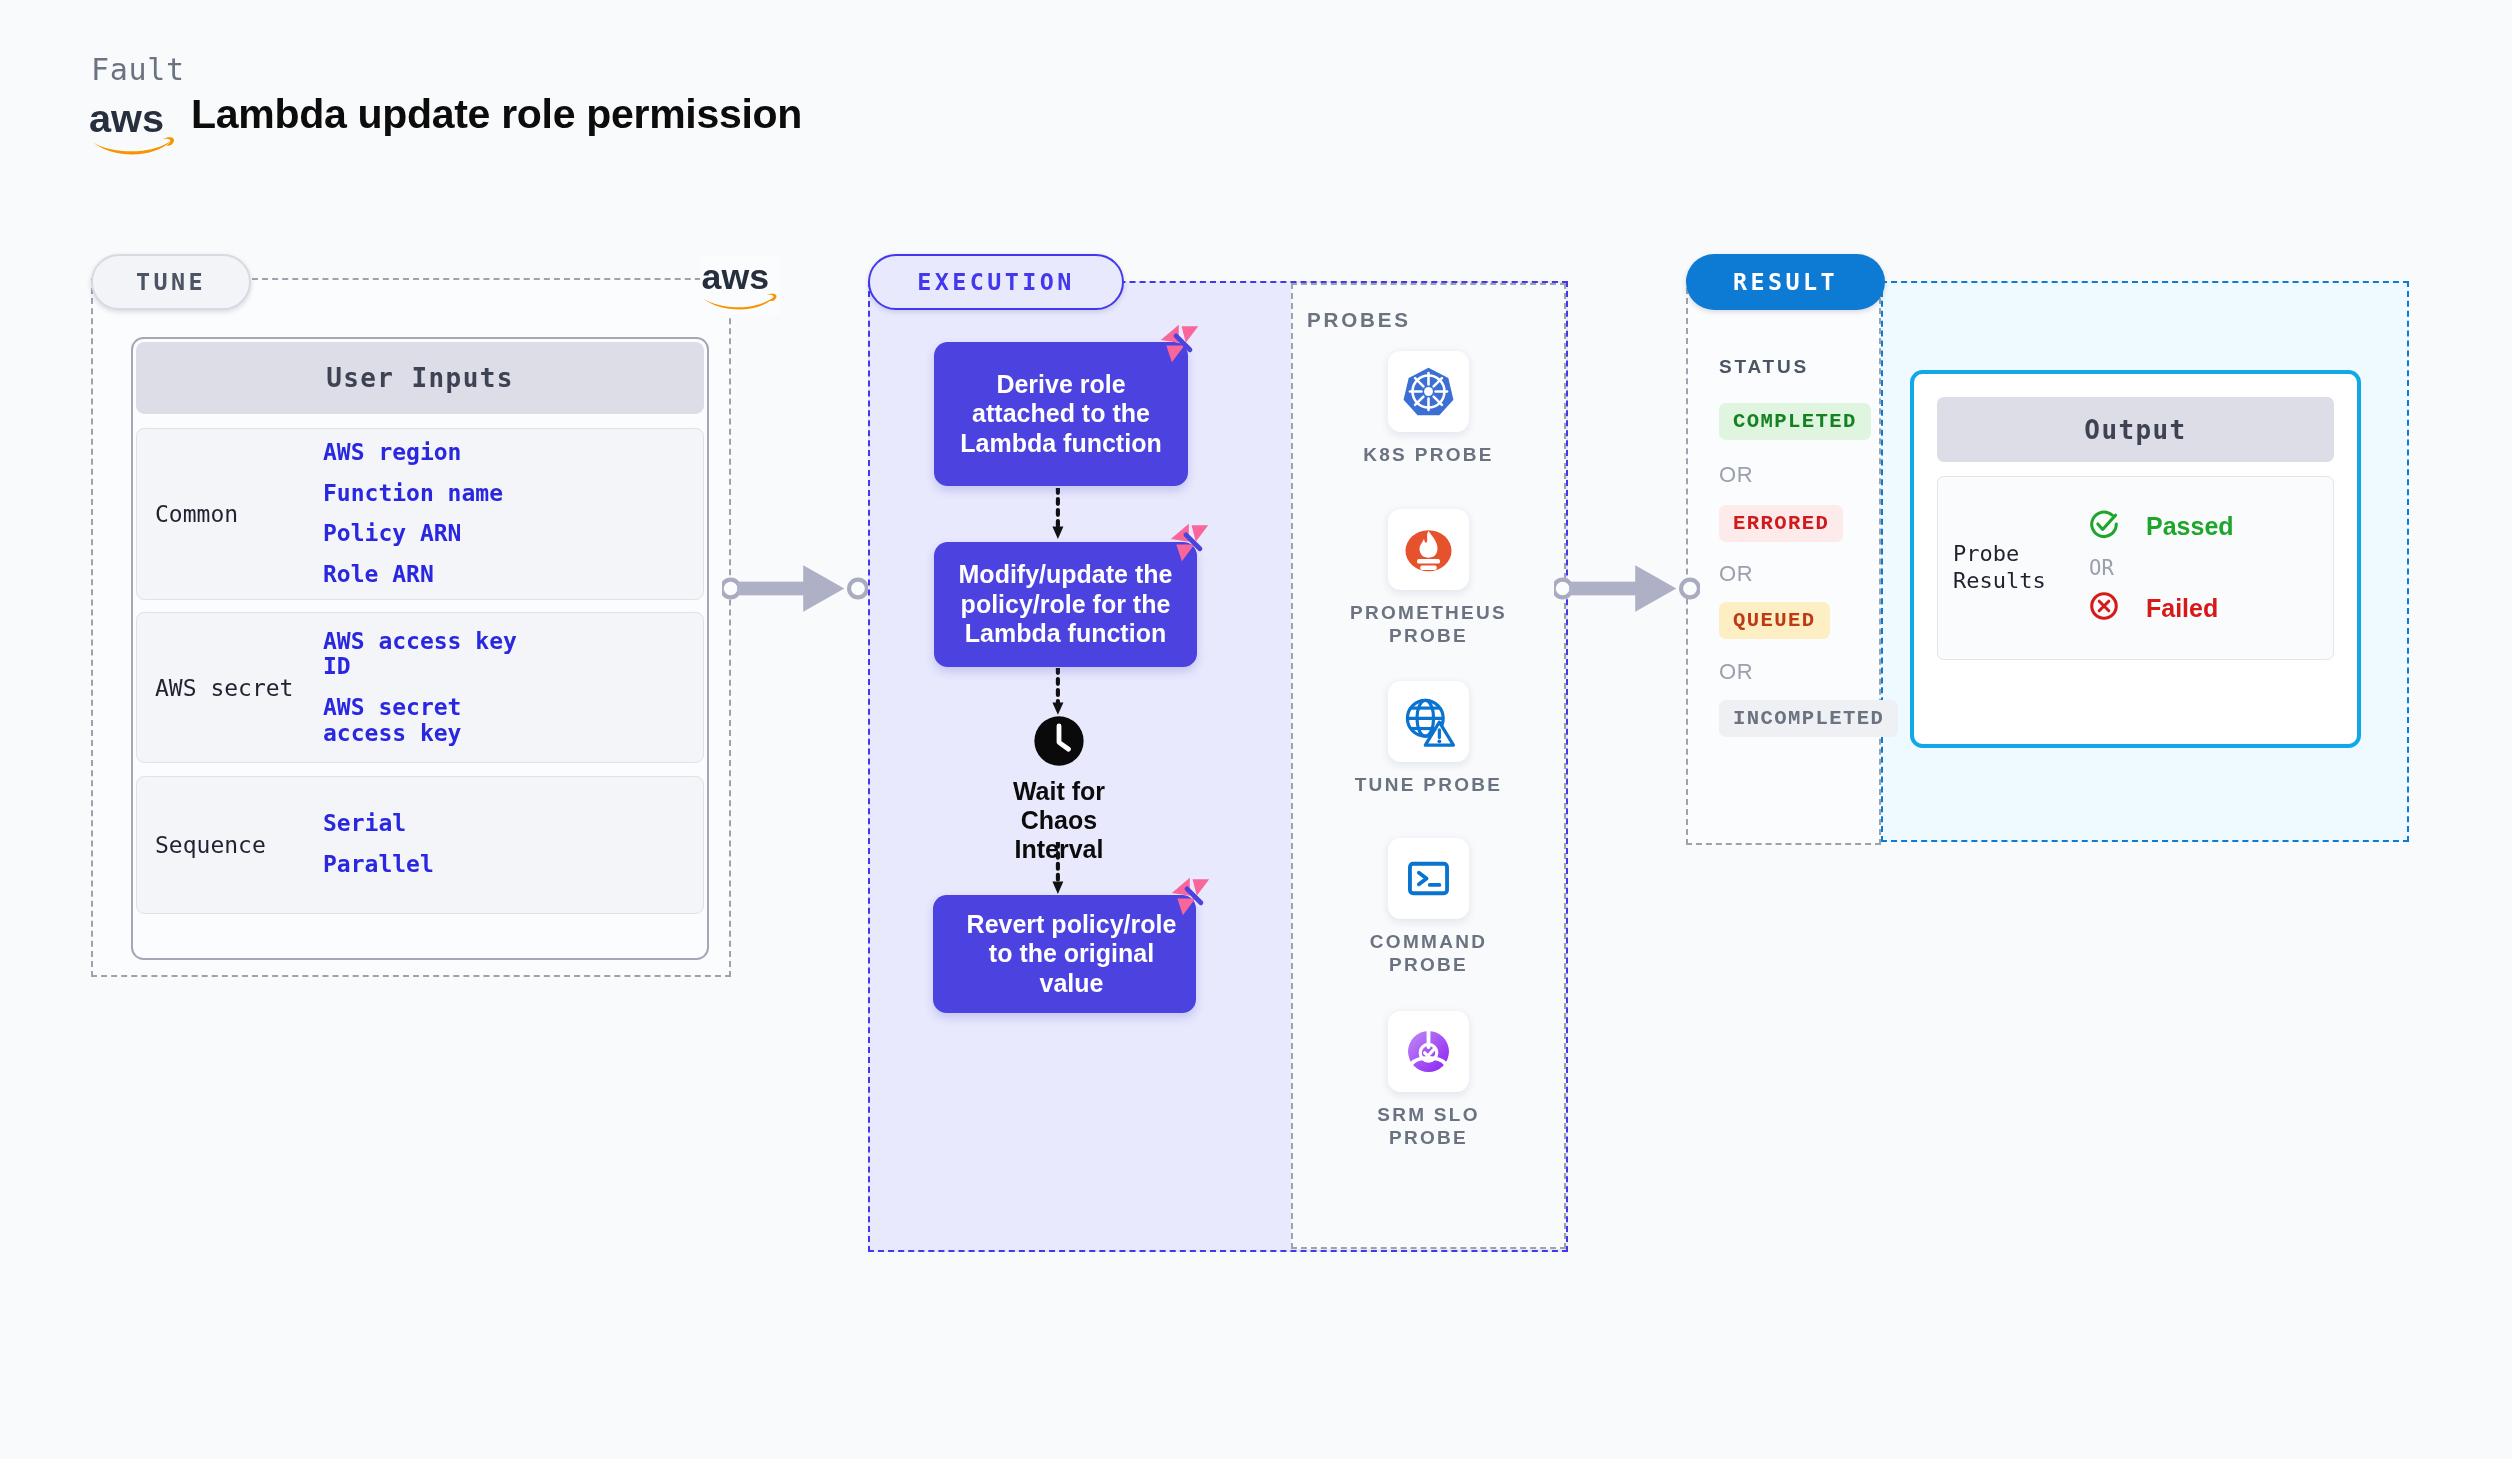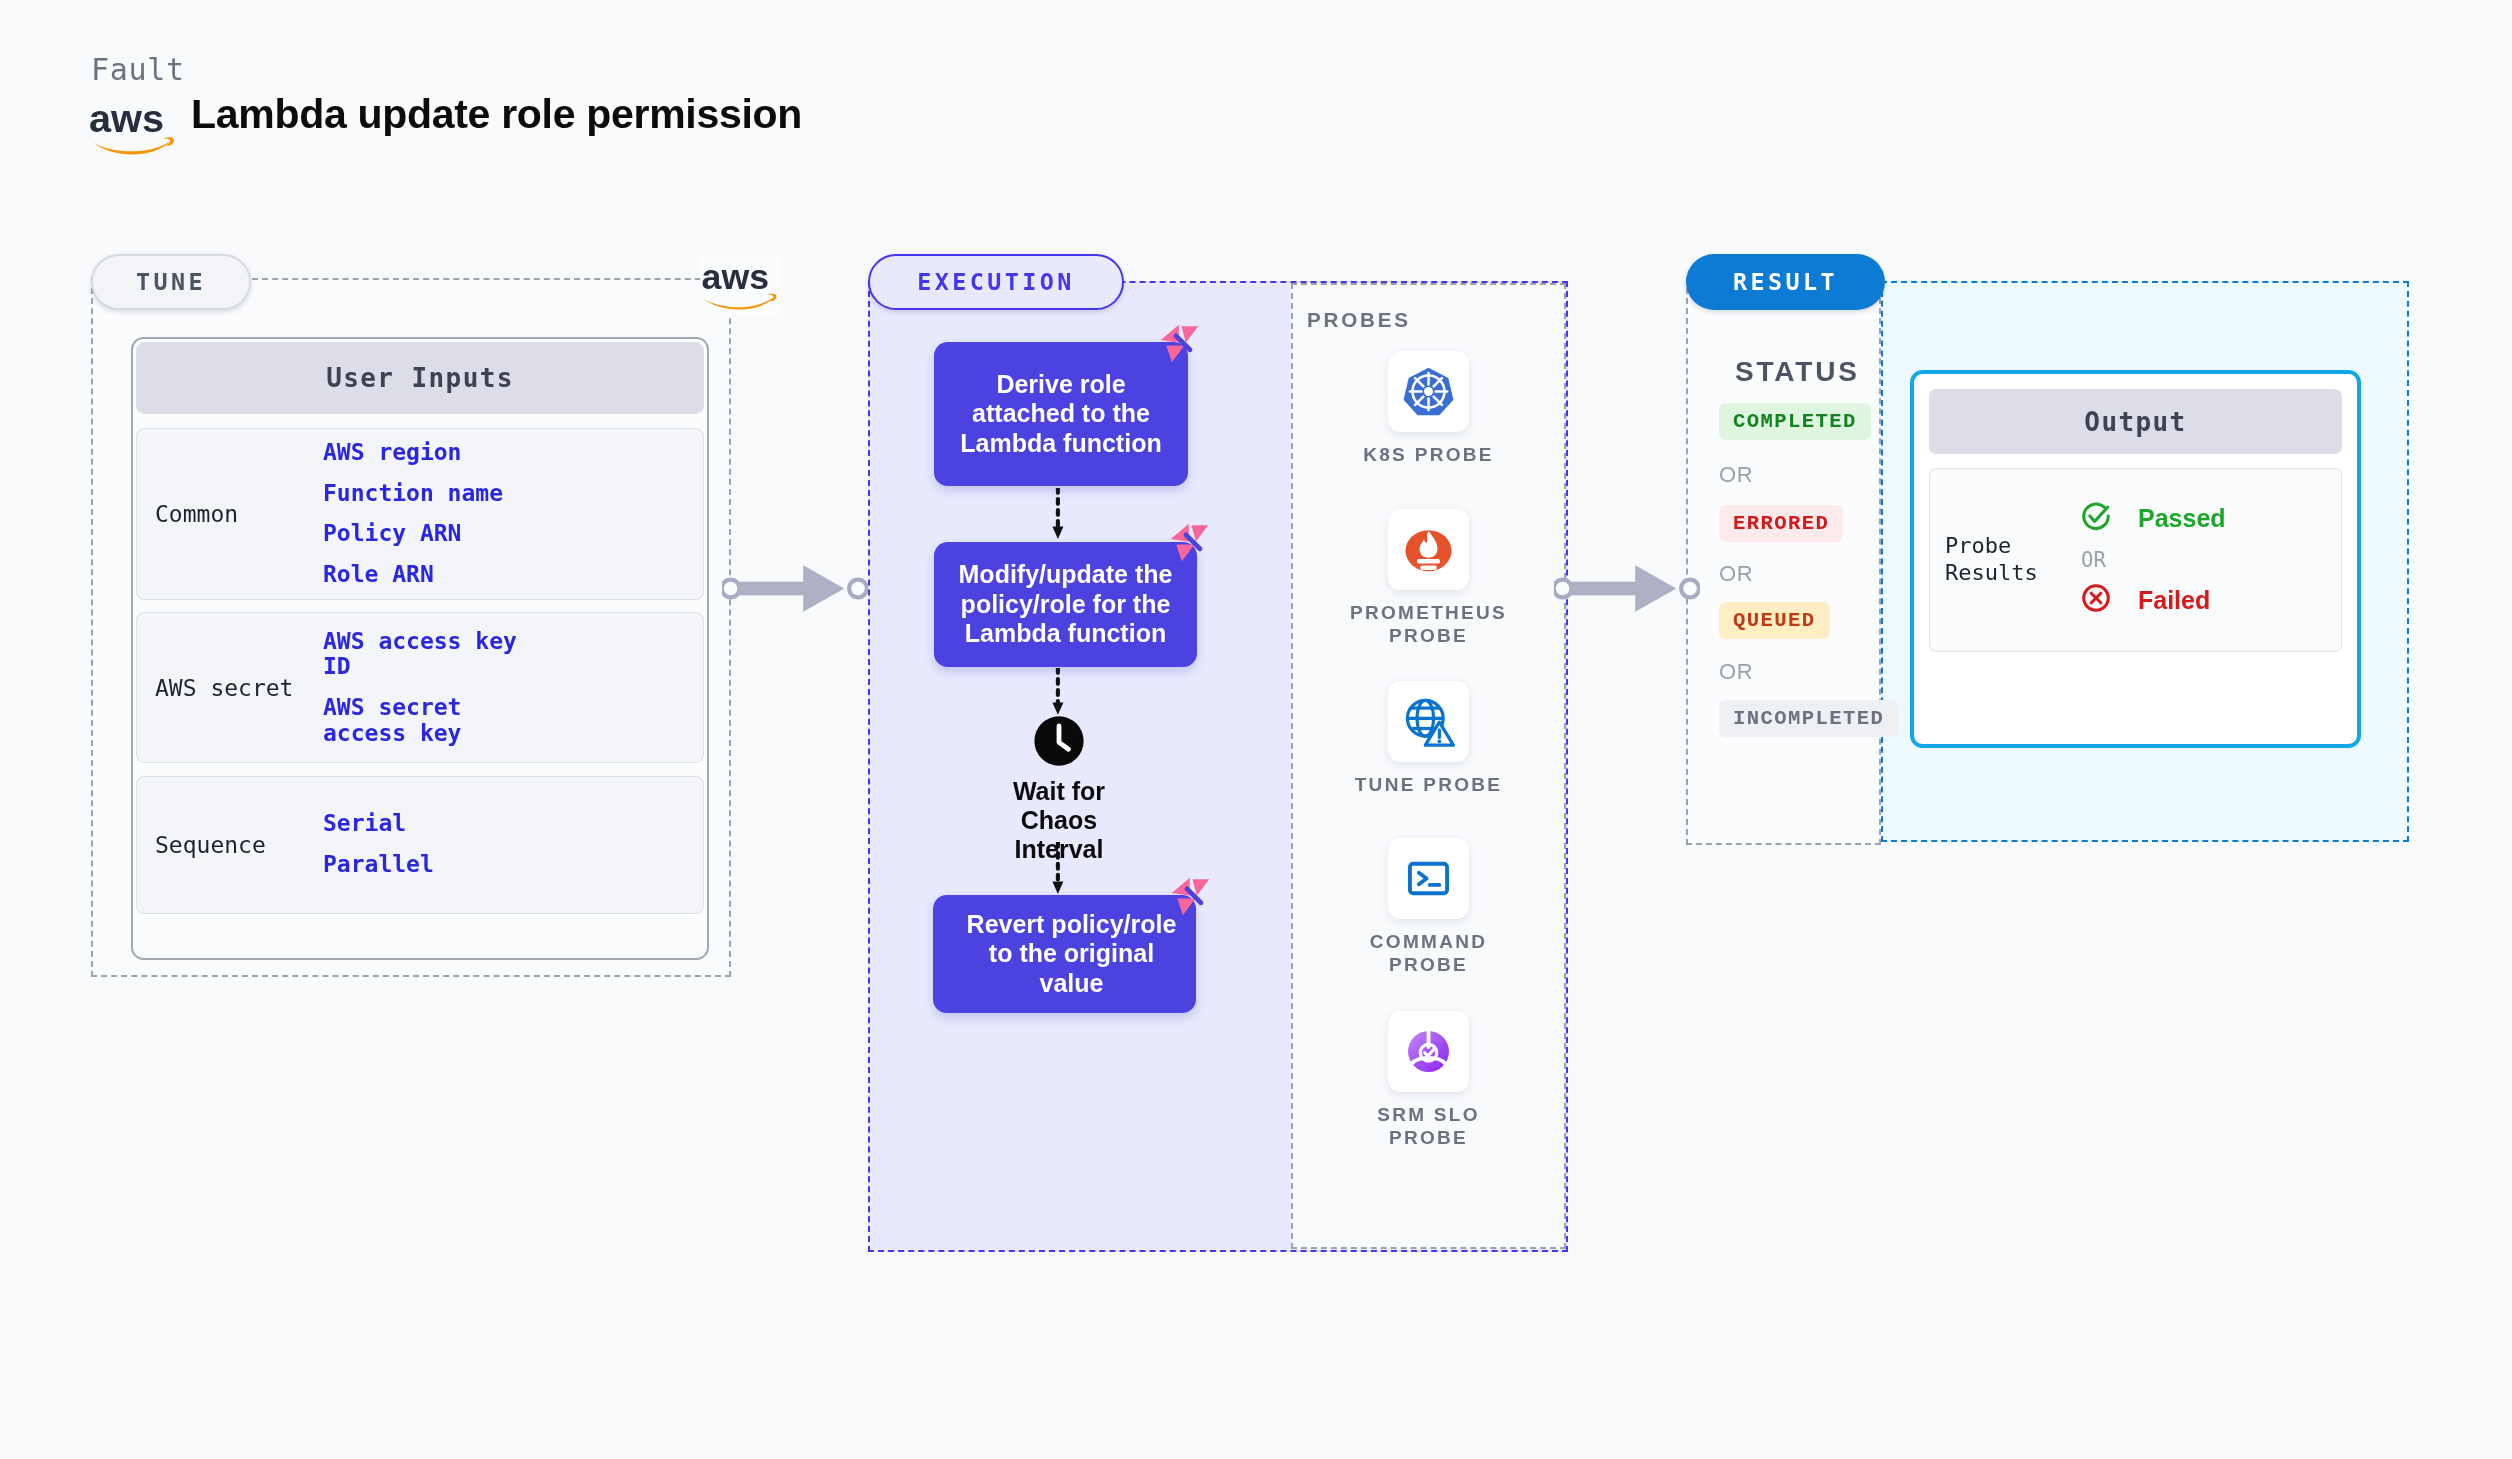--- a/index.html
+++ b/index.html
@@ -162,21 +162,21 @@
   }
   #probe0 { top: 351px; }
   #probe1 { top: 509px; }
   #probe2 { top: 681px; }
   #probe3 { top: 838px; }
   #probe4 { top: 1011px; }
 
   
   .status-title {
     position: absolute; left: 1719px; top: 356px;
-    font-size: 28px; font-weight: 700; color: #4b5563; letter-spacing: 2.8px; margin-left: 16px;
+    font-size: 19px; font-weight: 700; color: #4b5563; letter-spacing: 2.8px;
   }
   .status-chip {
     position: absolute; left: 1719px; height: 37px; border-radius: 6.9px;
     display: flex; align-items: center; padding: 0 14px;
     font-size: 20.6px; font-weight: 700; letter-spacing: 1.4px; font-family: Liberation Mono, monospace;
   }
   .status-or {
     position: absolute; left: 1719px; font-size: 22px; color: #9aa1ad;
     letter-spacing: 0.7px;
   }
@@ -185,21 +185,21 @@
   #chip1 { top: 505px; background: #fdeaea; color: #cf1b1b; }
   #or1   { top: 561px; }
   #chip2 { top: 602px; background: #fdeec3; color: #bc3b15; }
   #or2   { top: 659px; }
   #chip3 { top: 700px; background: #eef0f4; color: #6b7280; }
 
   
   #out-card {
     position: absolute; left: 1910px; top: 370px; width: 451px; height: 378px;
     border: 4.1px solid #12a8e8; border-radius: 12.4px; background: #ffffff;
-    padding: 15px;
+    padding: 23px;
   }
   .out-head {
     height: 65px; background: #dcdde6; border-radius: 6.9px;
     display: flex; align-items: center; justify-content: center; margin-bottom: 13.8px;
   }
   .out-head span {
     font-family: "DejaVu Sans Mono", monospace; font-size: 26px;
     font-weight: 700; color: #3d4352; letter-spacing: 1.4px;
   }
   .out-row {

